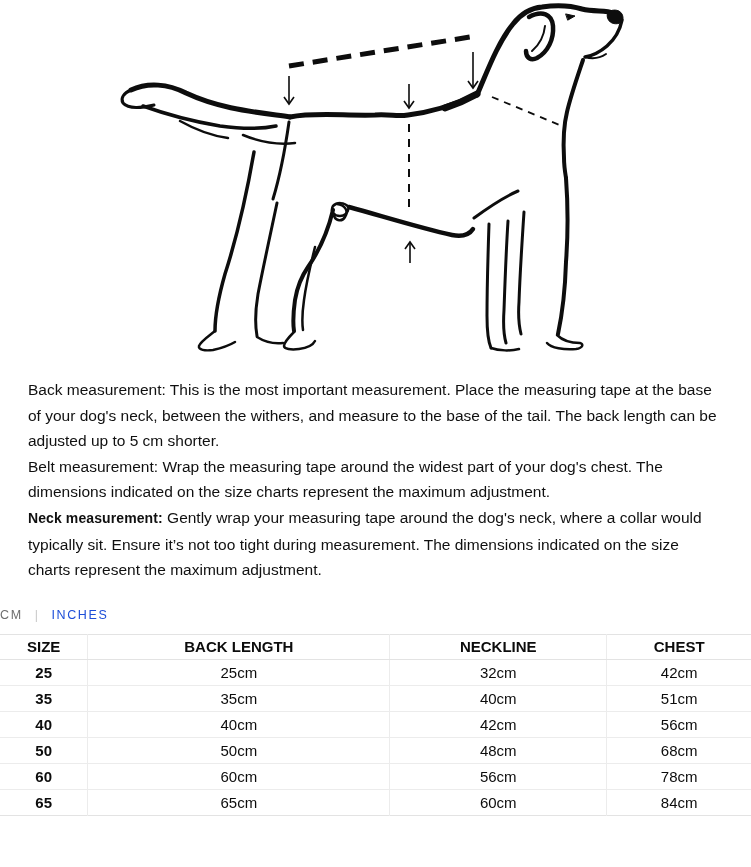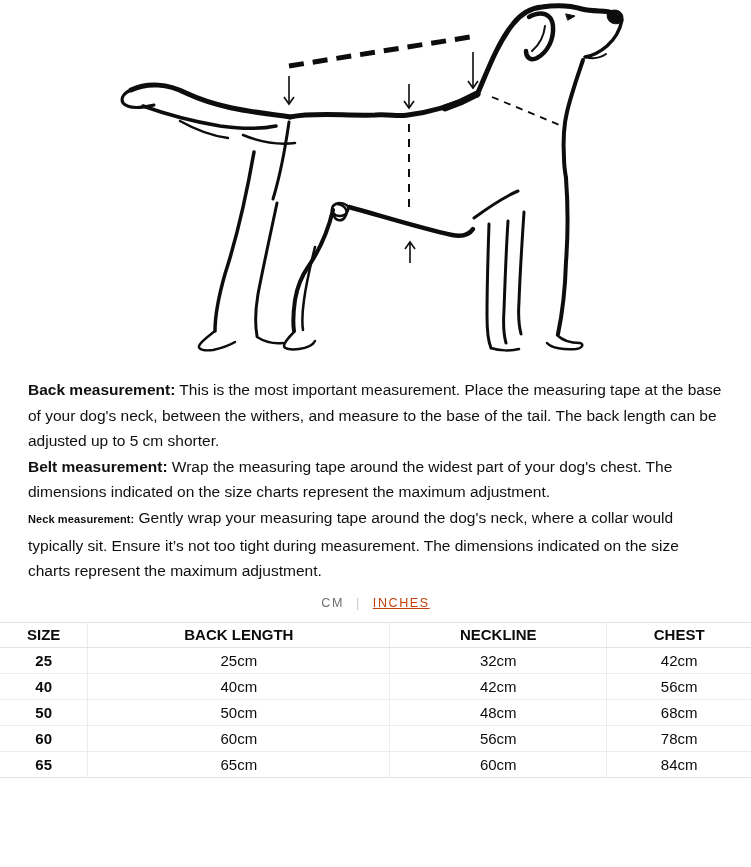--- a/index.html
+++ b/index.html
@@ -7,31 +7,31 @@
   body {
     width: 751px;
     font-family: "Liberation Sans", sans-serif;
     color: #111;
   }
   .figure-wrap { width: 751px; height: 366px; overflow: hidden; }
   .figure-wrap svg { display: block; }
 
   .description { padding: 11px 26px 2px 28px; width: 751px; }
   .description p { font-size: 15.5px; line-height: 25.6px; color: #101010; }
-  .lead { font-weight: bold; text-align: right; }
-  .lead-small { font-weight: bold; font-size: 11px; letter-spacing: 0.1px; }
+  .lead { font-weight: normal; text-align: right; }
+  .lead-small { font-weight: bold; font-size: 14px; letter-spacing: 0.1px; }
 
   .unit-toggle {
-    display: flex; justify-content: center; align-items: center;
-    gap: 12px; margin-top: 7px; height: 20px;
+    display: flex; align-items: center;
+    gap: 12px; margin-top: 20px; height: 20px;
     font-size: 12.5px; letter-spacing: 1.6px;
   }
   .unit-cm { color: #6e6e6e; cursor: pointer; }
   .unit-divider { color: #c9c9c9; font-weight: 300; }
-  .unit-inches { color: #c2410c; cursor: pointer; text-decoration: underline; }
+  .unit-inches { color: #1d4ed8; cursor: pointer; }
 
   table.size-table {
     width: 100%;
     border-collapse: collapse;
     margin-top: 9px;
     border-top: 1px solid #e3e3e3;
     border-bottom: 1px solid #e3e3e3;
   }
   .size-table th {
     font-size: 15px; font-weight: bold; color: #0c0c0c;
@@ -162,20 +162,26 @@
     </tr>
   </thead>
   <tbody>
       <tr>
         <td class="size-col">25</td>
         <td>25cm</td>
         <td>32cm</td>
         <td>42cm</td>
       </tr>
       <tr>
+        <td class="size-col">35</td>
+        <td>35cm</td>
+        <td>40cm</td>
+        <td>51cm</td>
+      </tr>
+      <tr>
         <td class="size-col">40</td>
         <td>40cm</td>
         <td>42cm</td>
         <td>56cm</td>
       </tr>
       <tr>
         <td class="size-col">50</td>
         <td>50cm</td>
         <td>48cm</td>
         <td>68cm</td>

